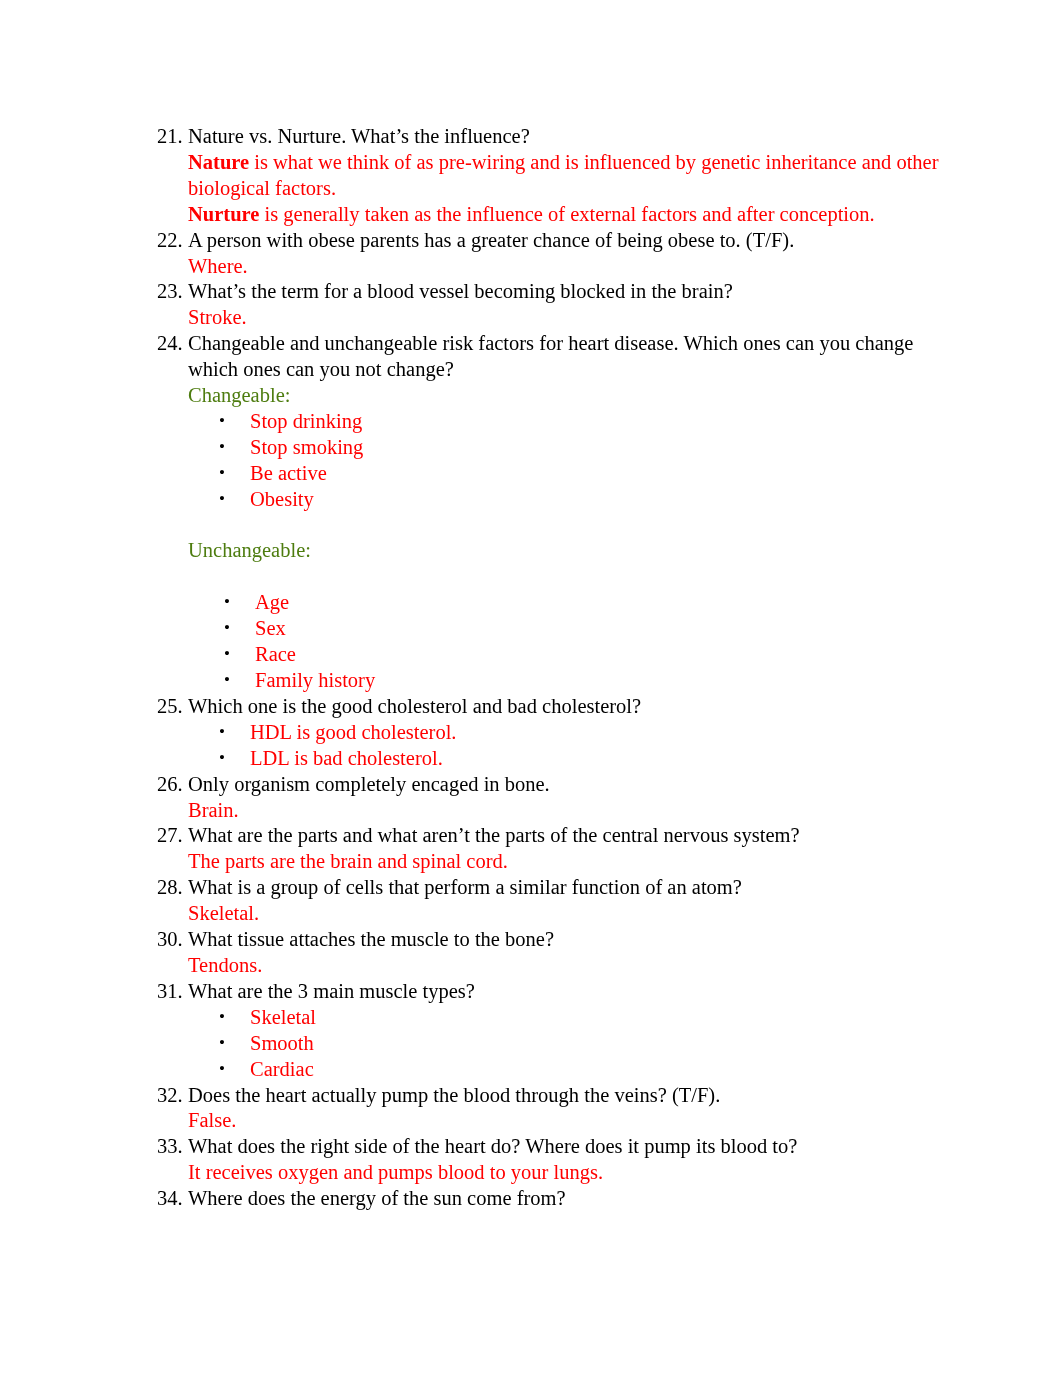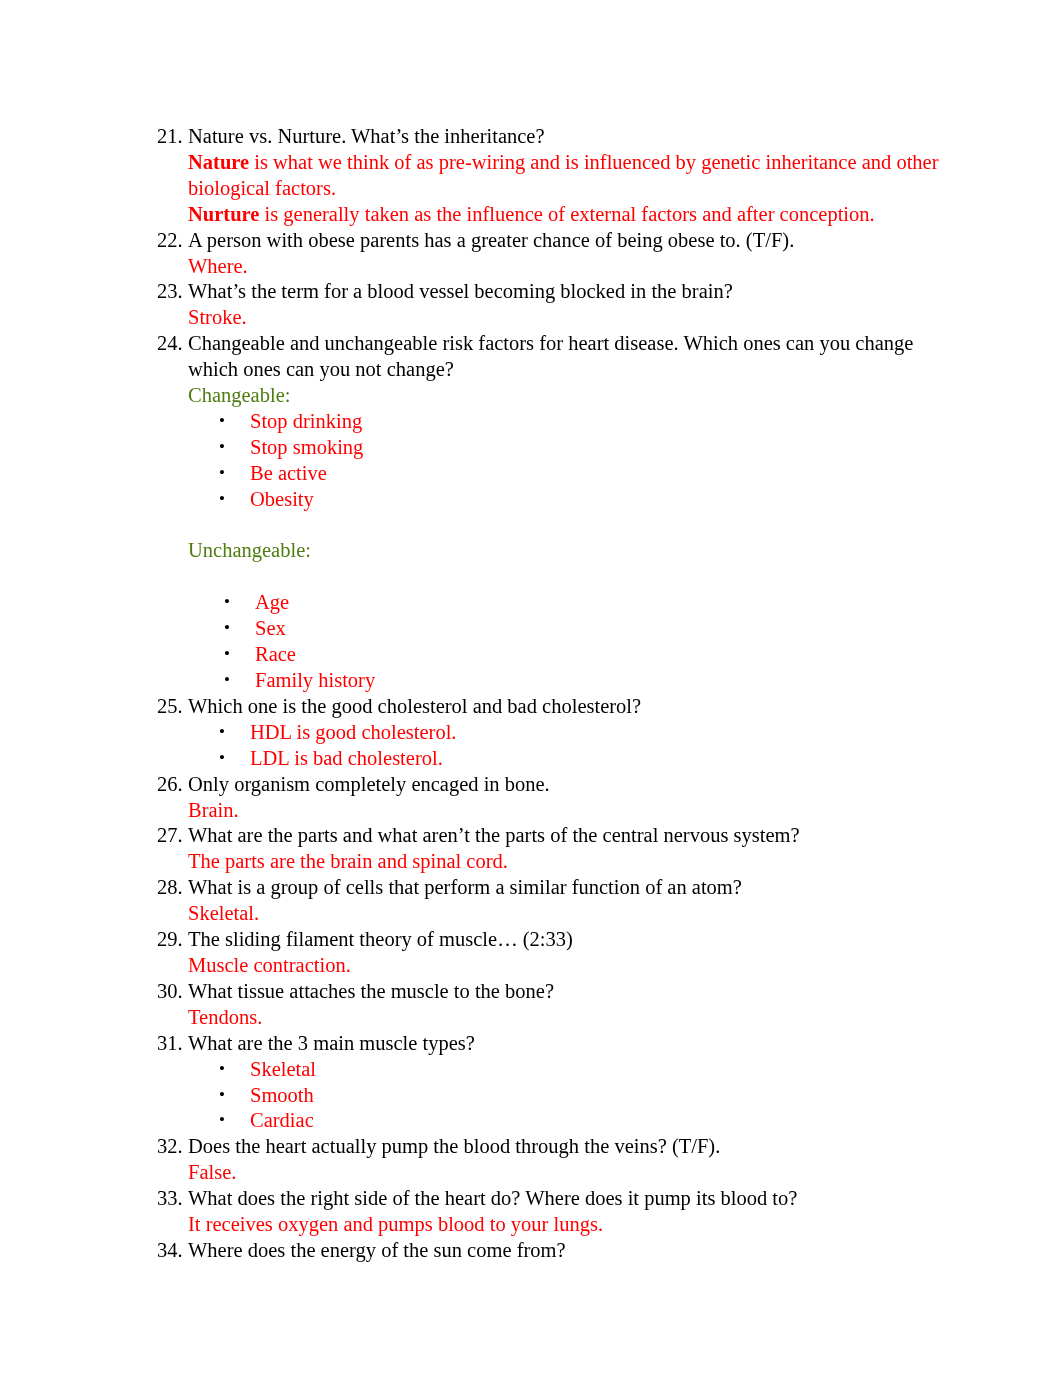--- a/index.html
+++ b/index.html
@@ -107,21 +107,21 @@
 </style>
 </head>
 <body>
 
 <div class="page">
   <div class="content">
     <ol class="qlist">
 
       <li>
         <span class="qnum">21.</span>
-        <span class="qtext">Nature vs. Nurture. What’s the inheritance?</span>
+        <span class="qtext">Nature vs. Nurture. What’s the influence?</span>
         <span class="answer"><b class="bold">Nature</b><span> is what we think of as pre-wiring and is influenced by genetic inheritance and other biological factors.</span></span>
         <span class="answer"><b class="bold">Nurture</b><span> is generally taken as the influence of external factors and after conception.</span></span>
       </li>
 
       <li>
         <span class="qnum">22.</span>
         <span class="qtext">A person with obese parents has a greater chance of being obese to. (T/F).</span>
         <span class="answer">Where.</span>
       </li>
 
@@ -172,25 +172,20 @@
         <span class="qtext">What are the parts and what aren’t the parts of the central nervous system?</span>
         <span class="answer">The parts are the brain and spinal cord.</span>
       </li>
 
       <li>
         <span class="qnum">28.</span>
         <span class="qtext">What is a group of cells that perform a similar function of an atom?</span>
         <span class="answer">Skeletal.</span>
       </li>
 
-      <li>
-        <span class="qnum">29.</span>
-        <span class="qtext">The sliding filament theory of muscle… (2:33)</span>
-        <span class="answer">Muscle contraction.</span>
-      </li>
 
       <li>
         <span class="qnum">30.</span>
         <span class="qtext">What tissue attaches the muscle to the bone?</span>
         <span class="answer">Tendons.</span>
       </li>
 
       <li>
         <span class="qnum">31.</span>
         <span class="qtext">What are the 3 main muscle types?</span>

